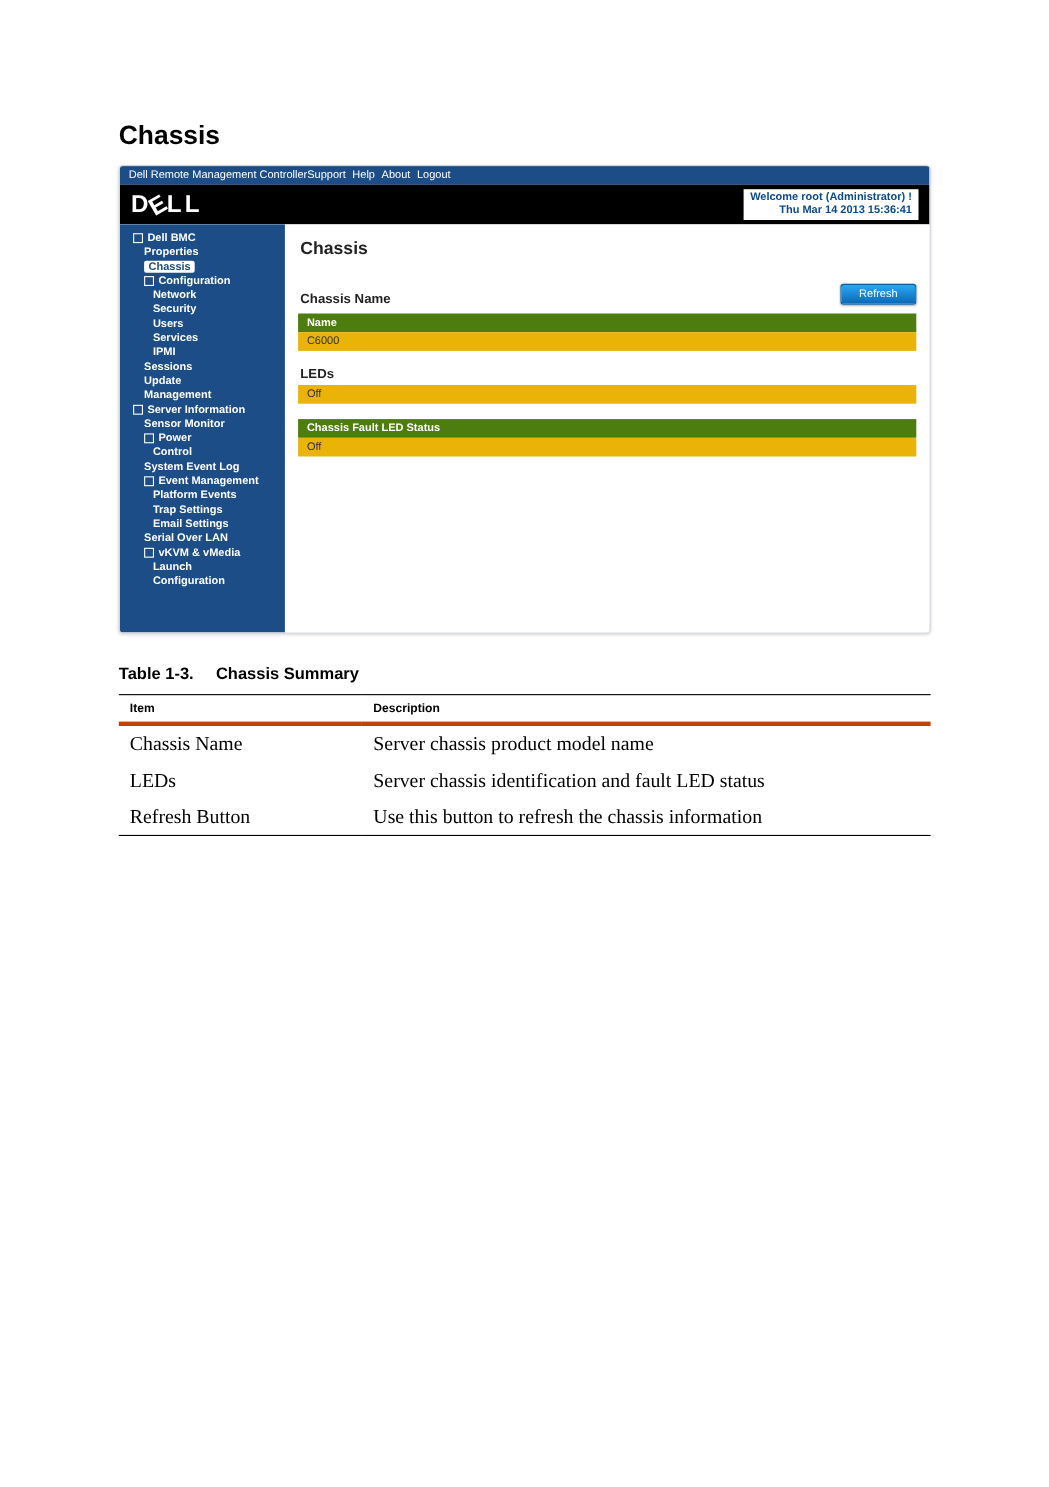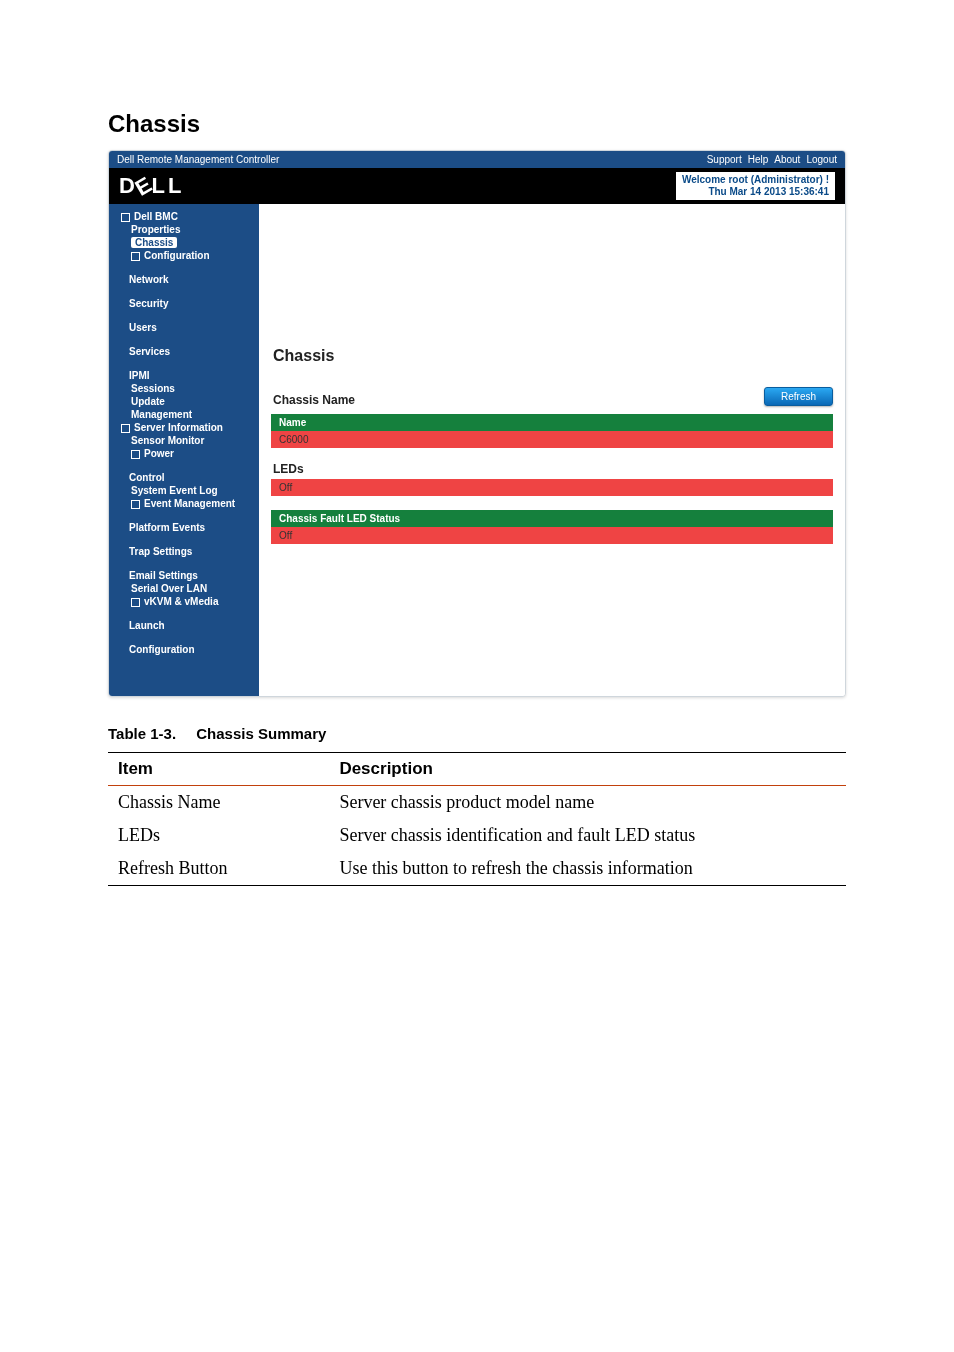--- a/index.html
+++ b/index.html
@@ -34,21 +34,21 @@
     border: 1px solid #cfd6dc;
     border-radius: 4px;
     box-shadow: 0 1px 3px rgba(0,0,0,0.15);
     overflow: hidden;
     margin: 0 0 28px 0;
     background: #ffffff;
   }
 
   .ss-titlebar {
     display: flex;
-    justify-content: space-between;
+    justify-content: flex-start;
     align-items: center;
     background: #1c4d86;
     color: #ffffff;
     font-size: 10px;
     padding: 3px 8px;
     font-family: Arial, sans-serif;
   }
   .ss-titlebar .right-links {
     display: flex;
     gap: 6px;
@@ -89,21 +89,21 @@
     font-size: 10px;
     line-height: 1.2;
     font-weight: bold;
     background: #ffffff;
     padding: 2px 6px;
   }
 
   .ss-body {
     display: flex;
     background: #ffffff;
-    align-items: center;
+    align-items: flex-start;
     min-height: 290px;
   }
 
   .sidebar {
     width: 150px;
     background: #1c4d86;
     color: #ffffff;
     font-size: 10px;
     font-weight: bold;
     font-family: Arial, sans-serif;
@@ -112,21 +112,21 @@
   .sidebar ul {
     list-style: none;
     margin: 0;
     padding: 0;
   }
   .sidebar li {
     padding: 1px 4px 1px 12px;
     white-space: nowrap;
   }
   .sidebar li.level2 { padding-left: 22px; }
-  .sidebar li.level3 { padding-left: 20px; margin-top: 11px; }
+  .sidebar li.level3 { padding-left: 30px; }
   .sidebar li.toggle::before {
     content: "";
     display: inline-block;
     width: 7px;
     height: 7px;
     border: 1px solid #ffffff;
     margin-right: 4px;
     font-size: 8px;
     line-height: 6px;
     text-align: center;
@@ -172,29 +172,29 @@
     box-shadow: 0 1px 2px rgba(0,0,0,0.3);
     cursor: pointer;
     margin-bottom: 4px;
   }
   .panel-table {
     width: 100%;
     border-collapse: collapse;
     margin-bottom: 14px;
   }
   .panel-table th {
-    background: #15803d;
+    background: #4d7c0f;
     color: #ffffff;
     text-align: left;
     font-size: 10px;
     font-weight: bold;
     padding: 3px 8px;
   }
   .panel-table td {
-    background: #ef4444;
+    background: #eab308;
     font-size: 10px;
     padding: 3px 8px;
     color: #333;
   }
 
   
   .table-caption {
     font-family: Arial, Helvetica, sans-serif;
     font-size: 15px;
     margin: 0 0 10px 0;
@@ -210,24 +210,24 @@
   .summary-table {
     width: 100%;
     border-collapse: collapse;
     font-family: Georgia, 'Times New Roman', serif;
     font-size: 18px;
     margin-bottom: 40px;
   }
   .summary-table thead th {
     font-family: Arial, Helvetica, sans-serif;
     font-weight: bold;
-    font-size: 17px;
+    font-size: 11px;
     text-align: left;
     border-top: 1px solid #000;
-    border-bottom: 1px solid #c2410c;
+    border-bottom: 4px solid #c2410c;
     padding: 6px 6px 6px 10px;
   }
   .summary-table tbody td {
     padding: 6px 6px 6px 10px;
     vertical-align: top;
   }
   .summary-table tbody tr:last-child td {
     border-bottom: 1px solid #000;
   }
   .summary-table .col-item { width: 30%; }

